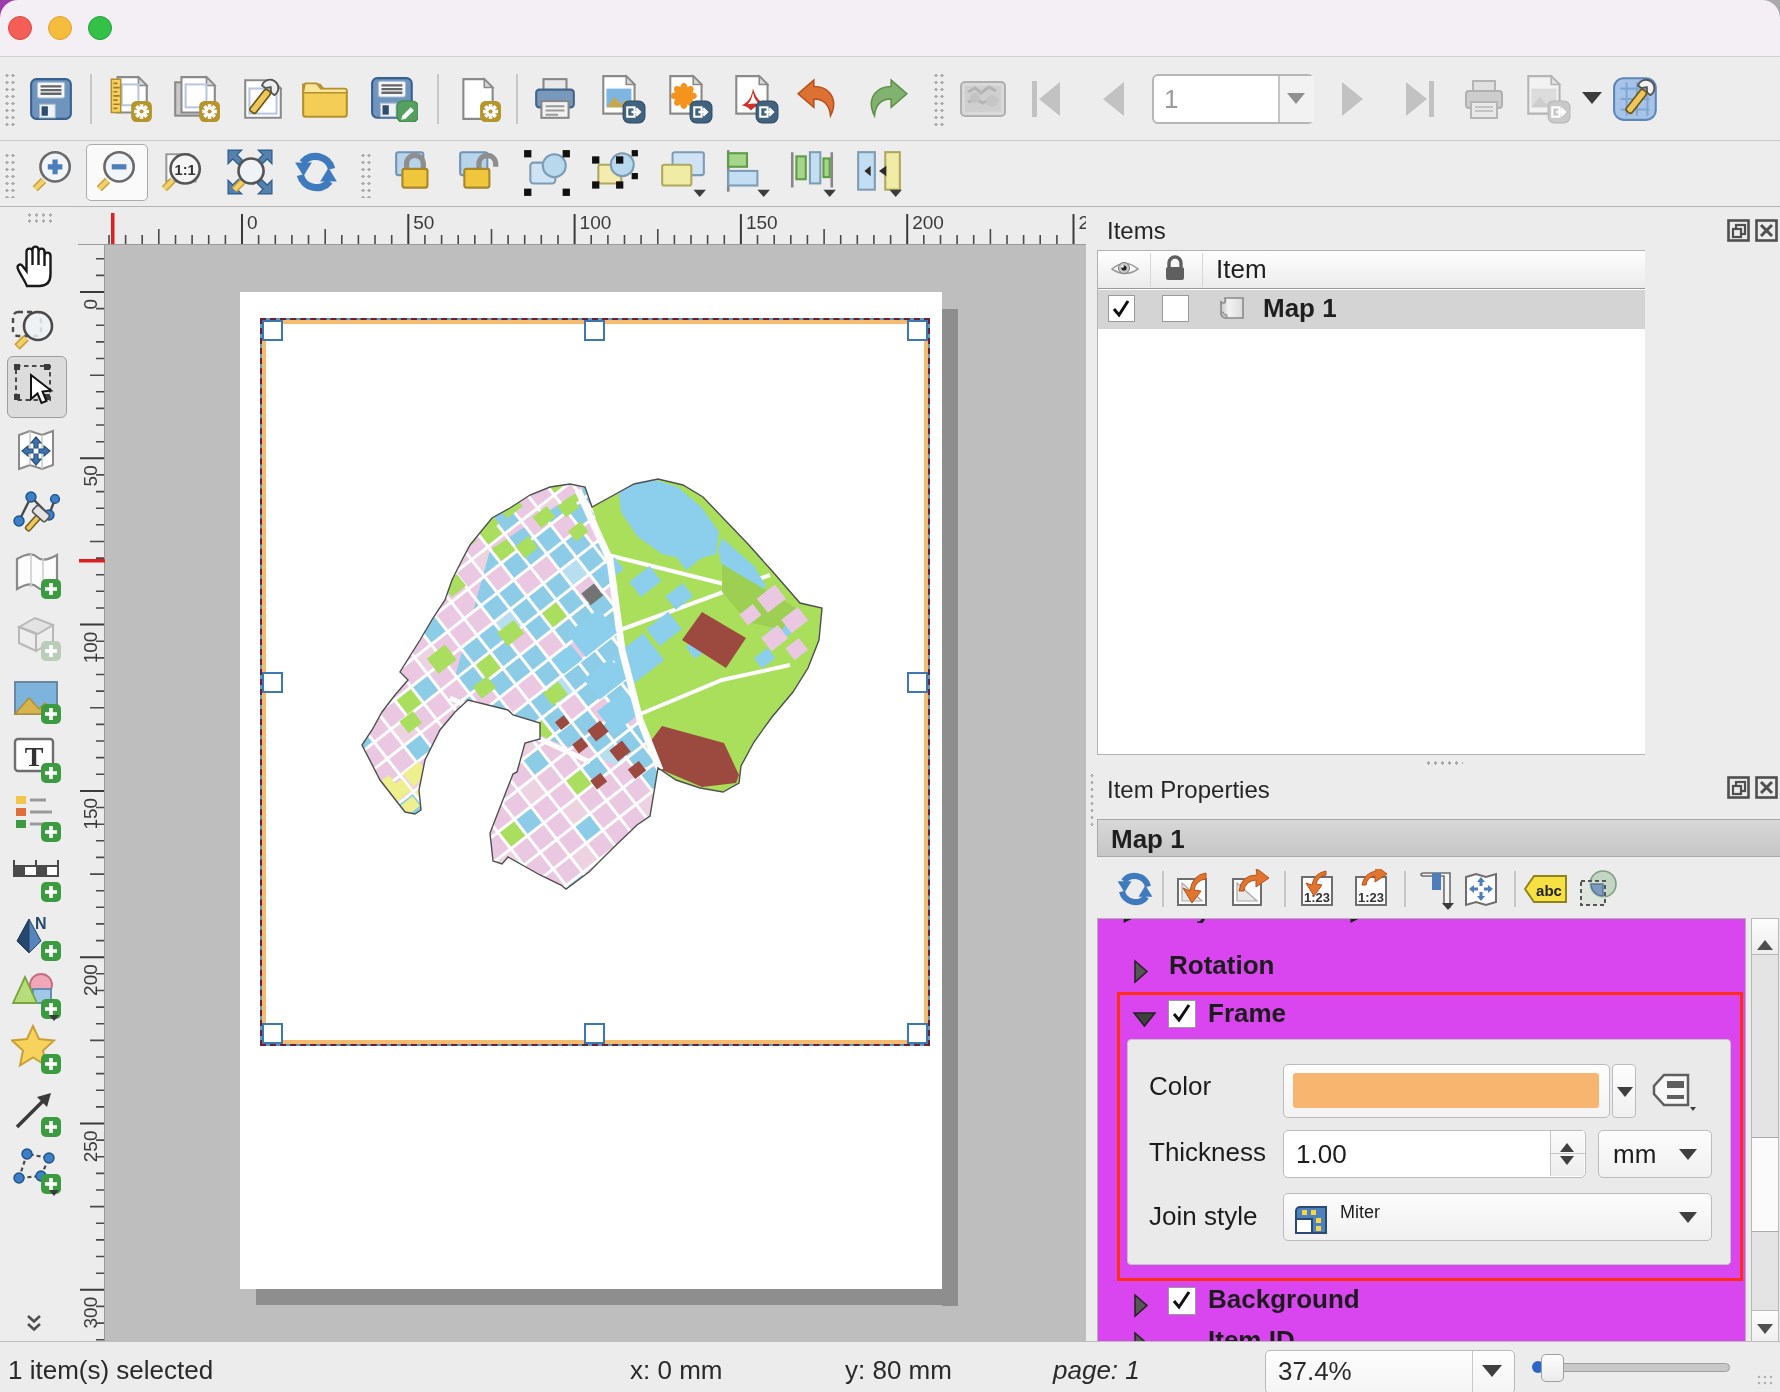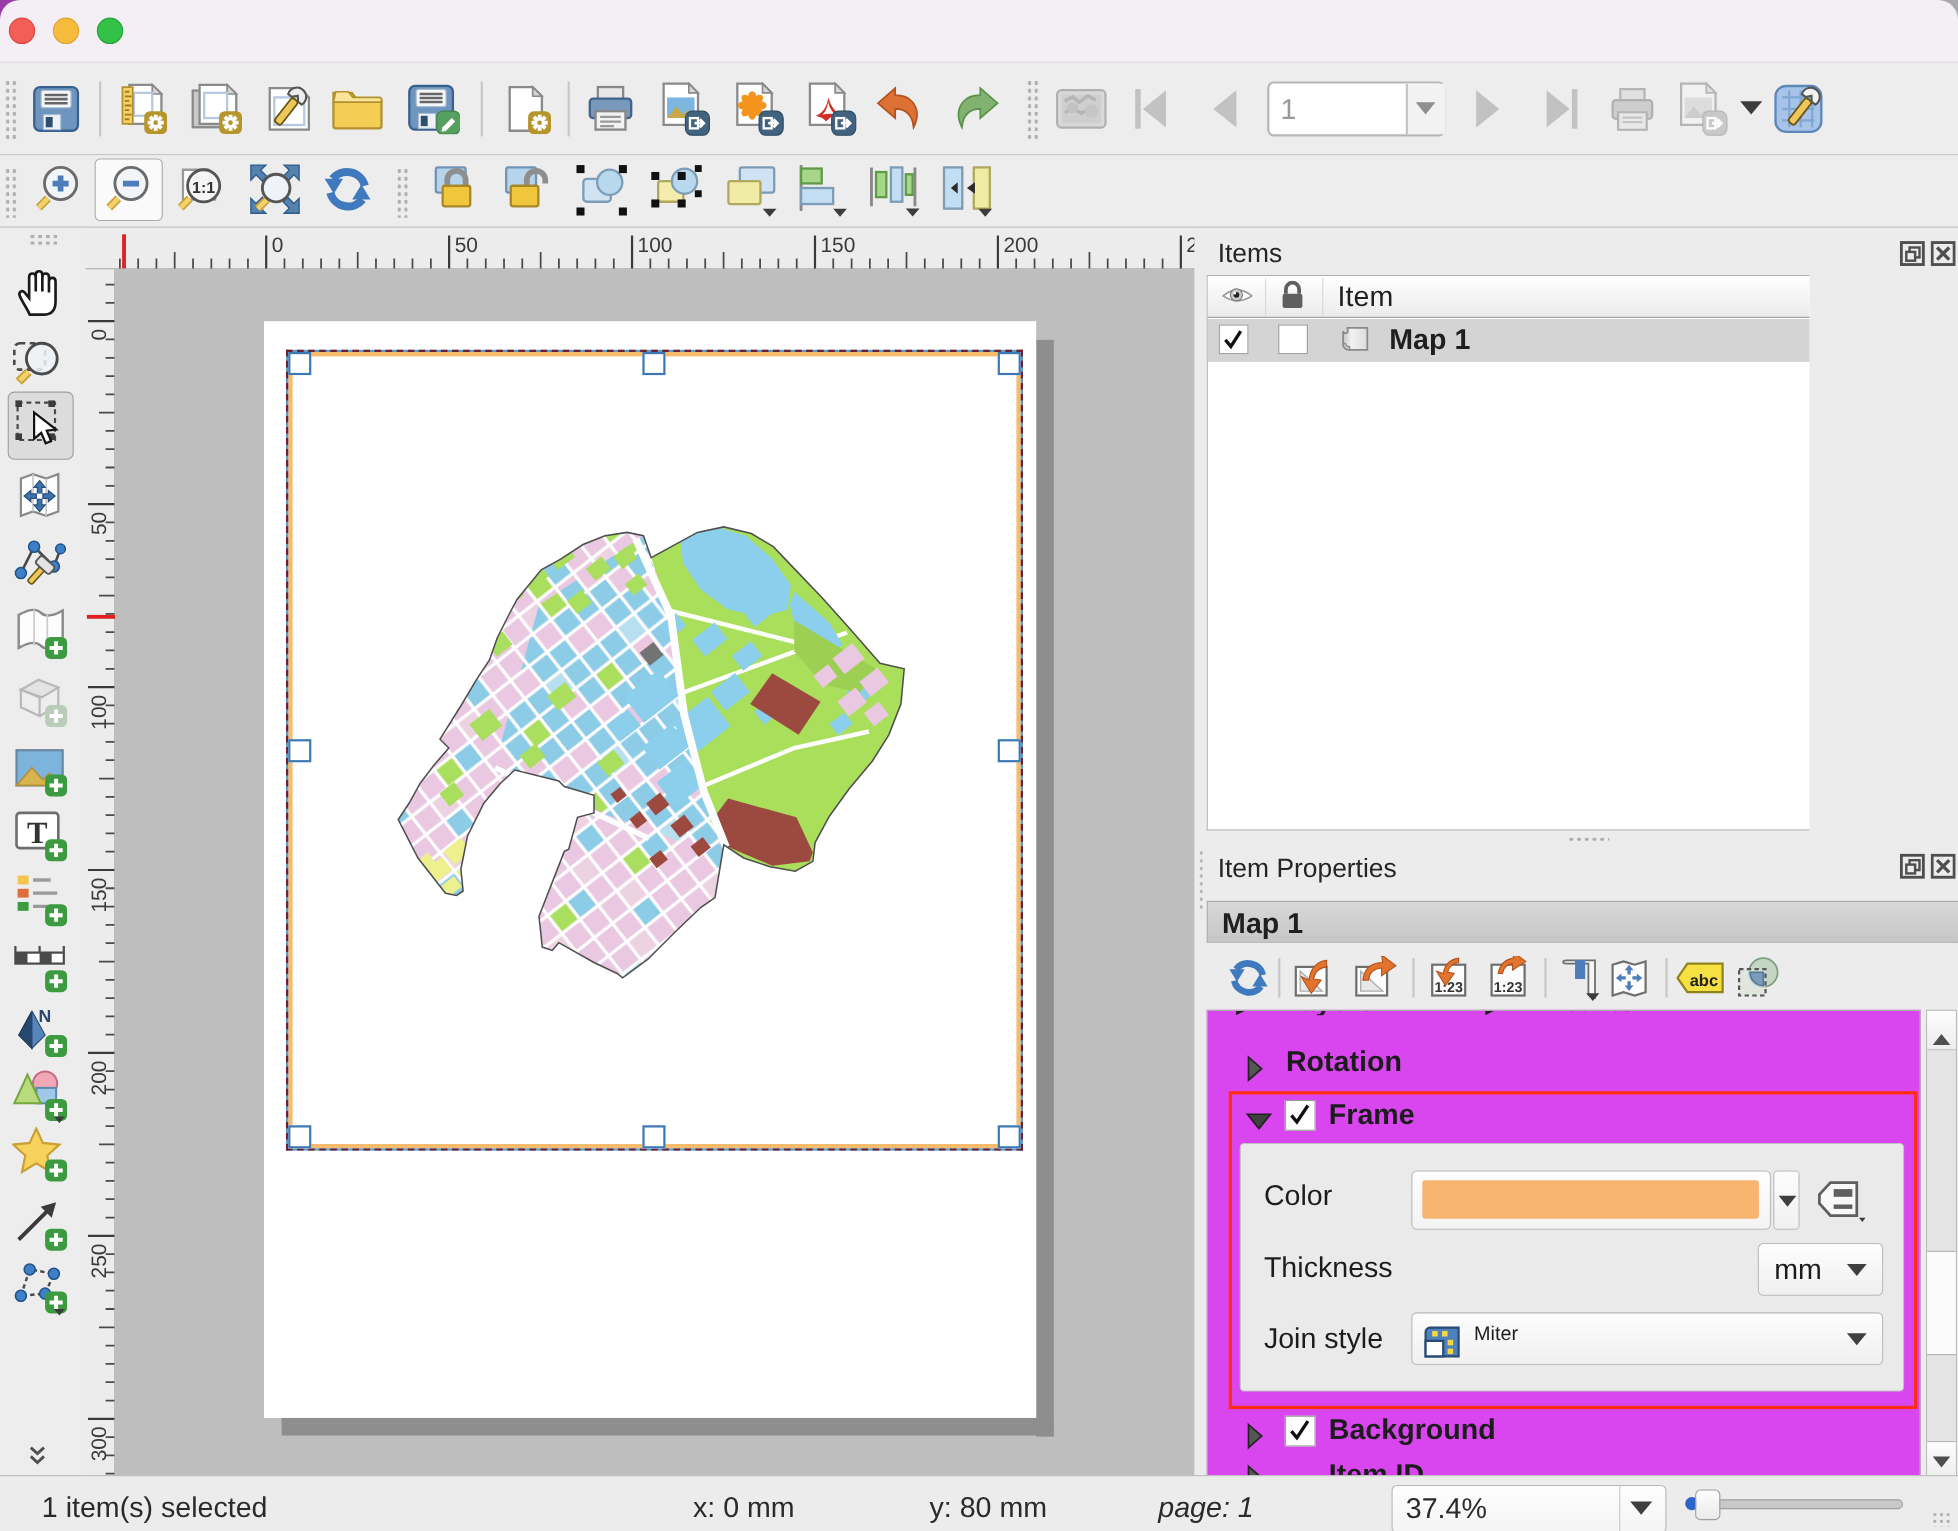--- a/index.html
+++ b/index.html
@@ -861,20 +861,28 @@
       <div class="abs" style="left:514px; top:145px; width:24px; height:54px; background:linear-gradient(#fdfdfd,#f0f0f0); border:1.5px solid #bcbcbc; border-radius:4px;">
           <div class="abs" style="left:4px; top:22px; width:0; height:0; border:8px solid transparent; border-top:10px solid #3f3f3f;"></div>
         </div>
       <svg style="position:absolute; left:552px; top:150px;" width="46" height="44" viewBox="0 0 46 44">
           <path d="M14 6 h24 v30 h-24 l-10 -11 v-8 z" fill="#f8f8f8" stroke="#5f5f5f" stroke-width="2.5"></path>
           <rect x="17" y="12" width="17" height="7" fill="#5f5f5f"></rect>
           <rect x="17" y="26" width="17" height="4" fill="#5f5f5f"></rect>
           <path d="M40 38 h6 l-3 4 z" fill="#3c3c3c"></path>
         </svg>
       <span class="abs" style="left:51px; top:218px; font-size:26px; color:#1c1c1c;">Thickness</span>
+      <div class="abs" style="left:185px; top:211px; width:303px; height:48px; background:#fff; border:1.5px solid #bcbcbc; border-radius:5px;">
+          <span style="position:absolute; left:12px; top:8px; font-size:26px; color:#1c1c1c;">1.00</span>
+          <div class="abs" style="left:266px; top:0px; width:34px; height:45px; background:linear-gradient(#fbfbfb,#ededed); border-left:1.5px solid #c6c6c6;">
+            <div class="abs" style="left:9px; top:5px; width:0; height:0; border:7px solid transparent; border-bottom:9px solid #3f3f3f;"></div>
+            <div class="abs" style="left:9px; top:25px; width:0; height:0; border:7px solid transparent; border-top:9px solid #3f3f3f;"></div>
+            <div class="abs" style="left:0px; top:21.5px; width:34px; height:1.5px; background:#c6c6c6;"></div>
+          </div>
+        </div>
       <div class="abs" style="left:500px; top:211px; width:114px; height:48px; background:linear-gradient(#fdfdfd,#f0f0f0); border:1.5px solid #bcbcbc; border-radius:5px;">
           <span style="position:absolute; left:14px; top:8px; font-size:26px; color:#1c1c1c;">mm</span>
           <div class="abs" style="left:80px; top:18px; width:0; height:0; border:9px solid transparent; border-top:11px solid #3f3f3f;"></div>
         </div>
       <span class="abs" style="left:51px; top:282px; font-size:26px; color:#1c1c1c;">Join style</span>
       <div class="abs" style="left:185px; top:274px; width:429px; height:48px; background:linear-gradient(#fdfdfd,#f0f0f0); border:1.5px solid #bcbcbc; border-radius:5px;">
         <svg style="position:absolute;left:10px;top:7px" width="34" height="34" viewBox="0 0 34 34">
             <path d="M2 32 V10 a4 4 0 0 1 4 -4 H32 V32 Z" fill="#4f81bd" stroke="#2a4a74" stroke-width="2"></path>
             <path d="M2 32 V18 H18 V32 Z" fill="#fff" stroke="#2a4a74" stroke-width="2"></path>
             <g fill="#f7d642">
@@ -907,21 +915,21 @@
       <div class="abs" style="left:0; top:36px; width:26px; height:355px; background:#e4e4e4;"></div>
       <div class="abs" style="left:0; top:218px; width:26px; height:95px; background:#fbfbfb; border-top:1px solid #aaa; border-bottom:1px solid #aaa;"></div>
       <div class="abs" style="left:0; top:391px; width:26px; height:36px; background:linear-gradient(#fdfdfd,#ededed); border-top:1px solid #b8b8b8;">
           <div class="abs" style="left:5px; top:13px; width:0; height:0; border:8px solid transparent; border-top:10px solid #4f4f4f;"></div>
         </div>
     </div>
   </div>
 </div>
 
 <div id="statusbar">
-  <span style="position:absolute; left:8px; top:13px;margin-left:30px;">1 item(s) selected</span>
+  <span style="position:absolute; left:8px; top:13px;">1 item(s) selected</span>
   <span style="position:absolute; left:630px; top:13px;">x: 0 mm</span>
   <span style="position:absolute; left:845px; top:13px;">y: 80 mm</span>
   <span style="position:absolute; left:1053px; top:13px;font-style:italic;">page: 1</span>
   <div class="abs" style="left:1265px; top:8px; width:250px; height:44px; background:linear-gradient(#fefefe,#f4f4f4); border:1.5px solid #b9b9b9; border-radius:5px;">
     <span style="position:absolute; left:12px; top:5px;">37.4%</span>
     <div class="abs" style="left:206px; top:0px; width:42px; height:41px; border-left:1.5px solid #c9c9c9;"></div>
     <div class="abs" style="left:216px; top:14px; width:0; height:0; border:10px solid transparent; border-top:12px solid #3f3f3f;"></div>
   </div>
   <div class="abs" style="left:1537px; top:21px; width:193px; height:9px; background:#c9c9c9; border:1px solid #9f9f9f; border-radius:5px;"></div>
   <div class="abs" style="left:1532px; top:19px; width:12px; height:12px; background:#2d64c8; border-radius:6px;"></div>

